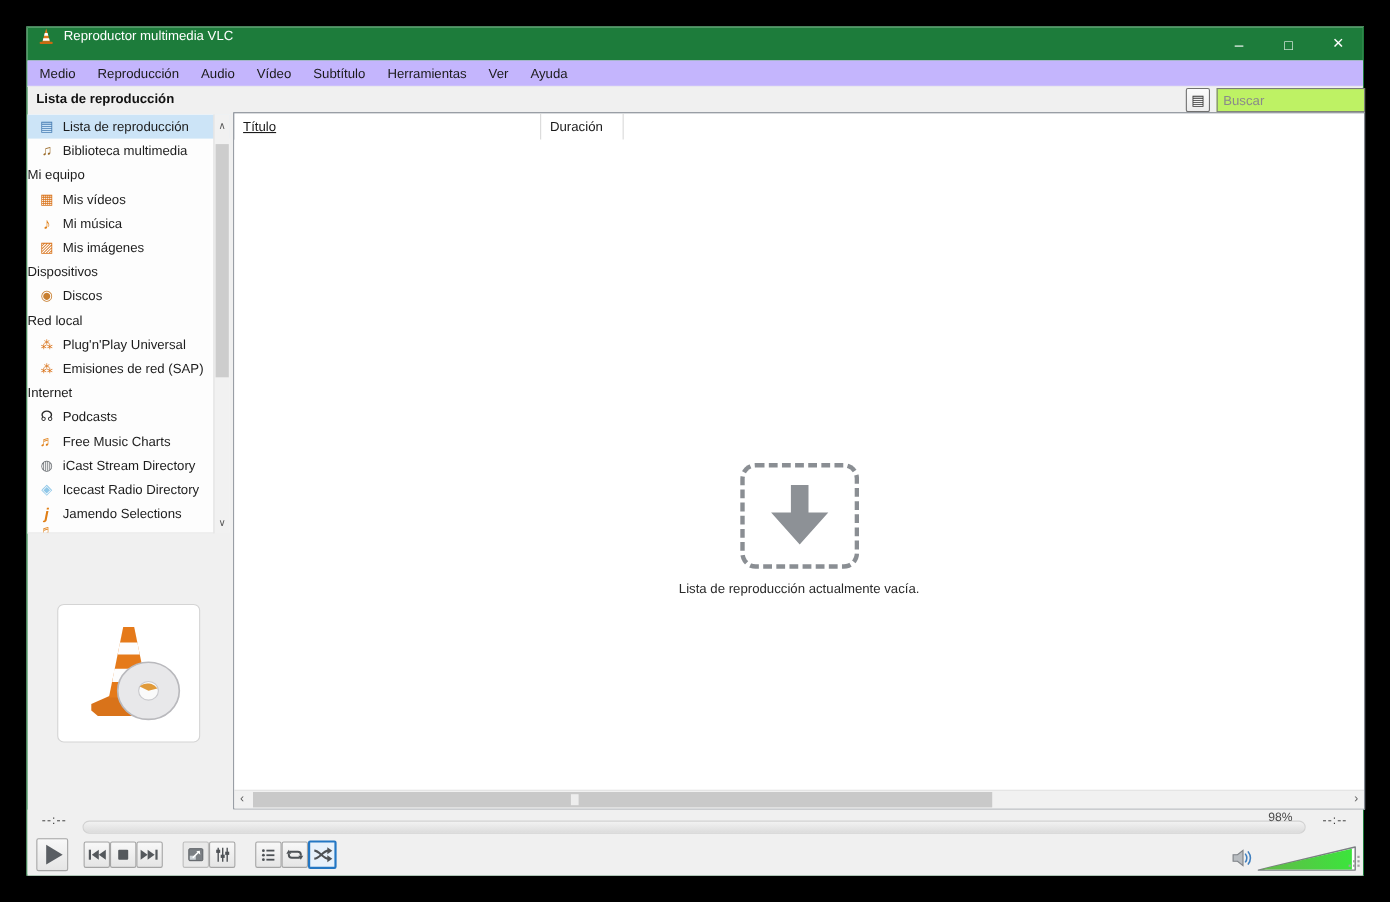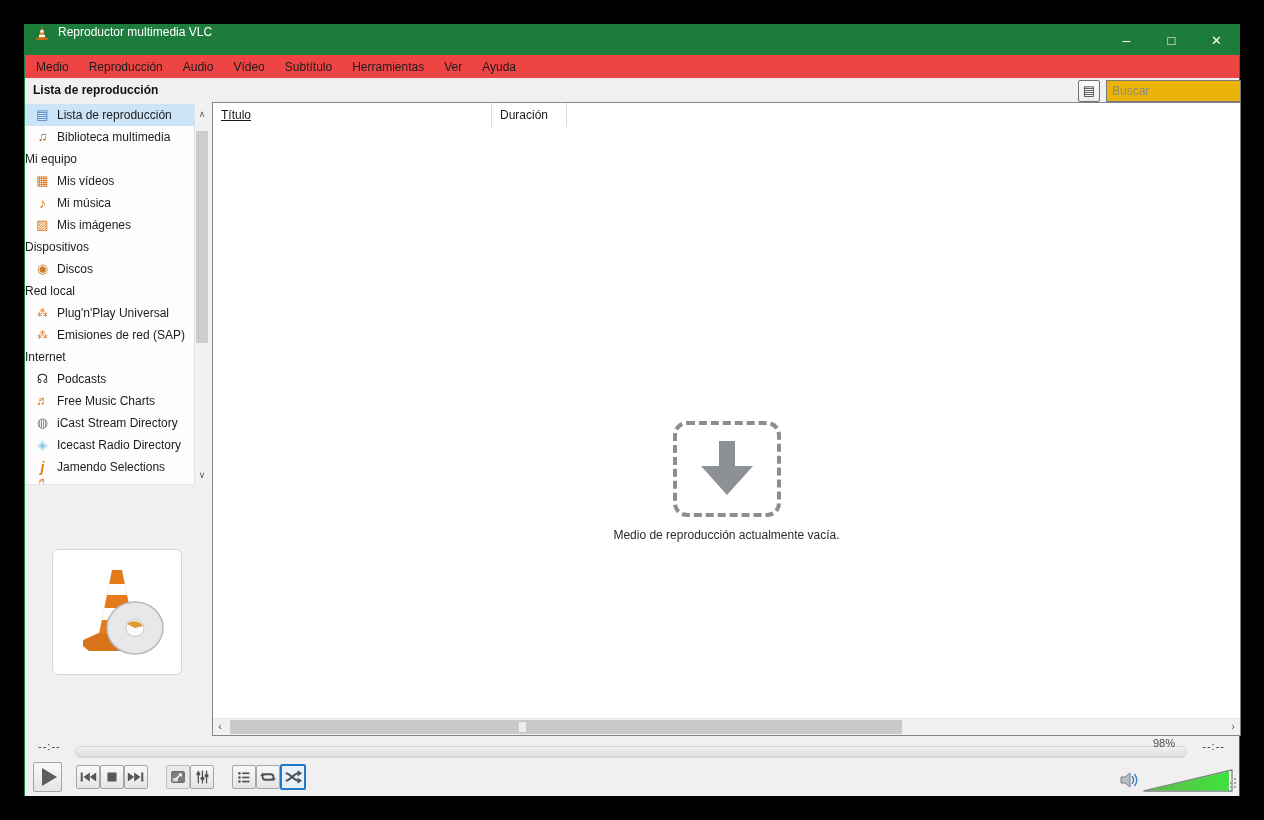--- a/index.html
+++ b/index.html
@@ -8,21 +8,21 @@
 
   
   .titlebar{position:absolute;left:0;top:0;width:100%;height:30px;background:#1d7c3b;display:flex;align-items:flex-start;color:#fff;font-size:12px;}
   .titlebar .appicon{margin:0 8px 0 9px;width:16px;height:16px;}
   .wctrl{position:absolute;top:0;height:30px;width:45px;display:flex;align-items:center;justify-content:center;color:#fff;font-size:12px;cursor:default;}
   .wctrl.min{right:90px;font-size:14px;}
   .wctrl.max{right:45px;font-size:13px;}
   .wctrl.close{right:0;font-size:13px;}
 
   
-  .menubar{position:absolute;left:0;top:30px;width:100%;height:24px;background:#ef4444;display:flex;align-items:center;font-size:12px;color:#1b1b1b;border-bottom:1px solid #ededed;box-sizing:border-box;}
+  .menubar{position:absolute;left:0;top:30px;width:100%;height:24px;background:#c4b5fd;display:flex;align-items:center;font-size:12px;color:#1b1b1b;border-bottom:1px solid #ededed;box-sizing:border-box;}
   .menubar .mitem{padding:0 10px;height:24px;line-height:24px;}
   .menubar .mitem:first-child{padding-left:11px;}
 
   
   .side-header{position:absolute;left:8px;top:58px;font-size:12px;font-weight:bold;color:#111;}
   .tree{position:absolute;left:0;top:79px;width:184px;height:381px;background:#fdfdfd;overflow:hidden;border-bottom:1px solid #e6e6e6;box-sizing:border-box;}
   .trow{height:22px;display:flex;align-items:center;font-size:12px;color:#1c1c1c;white-space:nowrap;}
   .trow .ic{width:17px;height:16px;margin:0 6px 0 9px;text-align:center;font-size:13px;line-height:16px;flex:0 0 17px;}
   .trow.group{font-weight:normal;padding-left:0;}
   .trow.sel{background:#cce4f7;}
@@ -43,21 +43,21 @@
   .vscroll .arr{position:absolute;left:0;width:100%;height:16px;color:#5a5a5a;font-size:9px;text-align:center;line-height:16px;}
   .vscroll .arr.up{top:2px;}
   .vscroll .arr.down{bottom:2px;}
   .vscroll .thumb{position:absolute;left:1px;top:27px;width:12px;height:212px;background:#cdcdcd;}
 
   
   .logobox{position:absolute;left:27px;top:524px;width:128px;height:124px;background:#fff;border:1px solid #d4d4d4;border-radius:6px;display:flex;align-items:center;justify-content:center;}
 
   
   .viewbtn{position:absolute;left:1053px;top:55px;width:22px;height:22px;background:linear-gradient(#fcfcfc,#ececec);border:1px solid #707070;border-radius:2px;box-sizing:border-box;text-align:center;line-height:20px;font-size:13px;color:#333;}
-  .searchbox{position:absolute;left:1081px;top:55px;width:135px;height:22px;border:1px solid #7a7a7a;background:#eab308;box-sizing:border-box;font-size:12px;padding:0 5px;color:#333;font-family:"Liberation Sans",sans-serif;outline:none;}
+  .searchbox{position:absolute;left:1081px;top:55px;width:135px;height:22px;border:1px solid #7a7a7a;background:#bef264;box-sizing:border-box;font-size:12px;padding:0 5px;color:#333;font-family:"Liberation Sans",sans-serif;outline:none;}
   .searchbox::placeholder{color:#8a8a8a;}
 
   
   .panel{position:absolute;left:187px;top:77px;width:1029px;height:634px;background:#fff;border:1px solid #808790;box-sizing:border-box;display:flex;flex-direction:column;}
   .phead{height:24px;display:flex;flex:0 0 24px;font-size:12px;color:#1a1a1a;}
   .pcell{display:flex;align-items:center;padding-left:8px;box-sizing:border-box;border-right:1px solid #d9d9d9;}
   .pcell.titulo{width:279px;text-decoration:underline;}
   .pcell.duracion{width:75px;}
   .pcell.album{flex:1;background:#d9eaf9;border-right:none;}
   .pbody{flex:1;position:relative;background:#fff;}
@@ -215,21 +215,21 @@
     <div class="phead">
       <div class="pcell titulo">Título</div>
       <div class="pcell duracion">Duración</div>
     </div>
     <div class="pbody">
       <div class="dropzone">
         <svg width="58" height="56" viewBox="0 0 58 56">
           <polygon points="21,0 37,0 37,25 55,25 29,54 3,25 21,25" fill="#8d9196"></polygon>
         </svg>
       </div>
-      <div class="emptytext l1">Medio de reproducción actualmente vacía.</div>
+      <div class="emptytext l1">Lista de reproducción actualmente vacía.</div>
     </div>
     <div class="hscroll">
       <div class="arr left">‹</div>
       <div class="thumb">
           <div class="notch"></div>
         </div>
       <div class="arr right">›</div>
     </div>
   </div>
 

